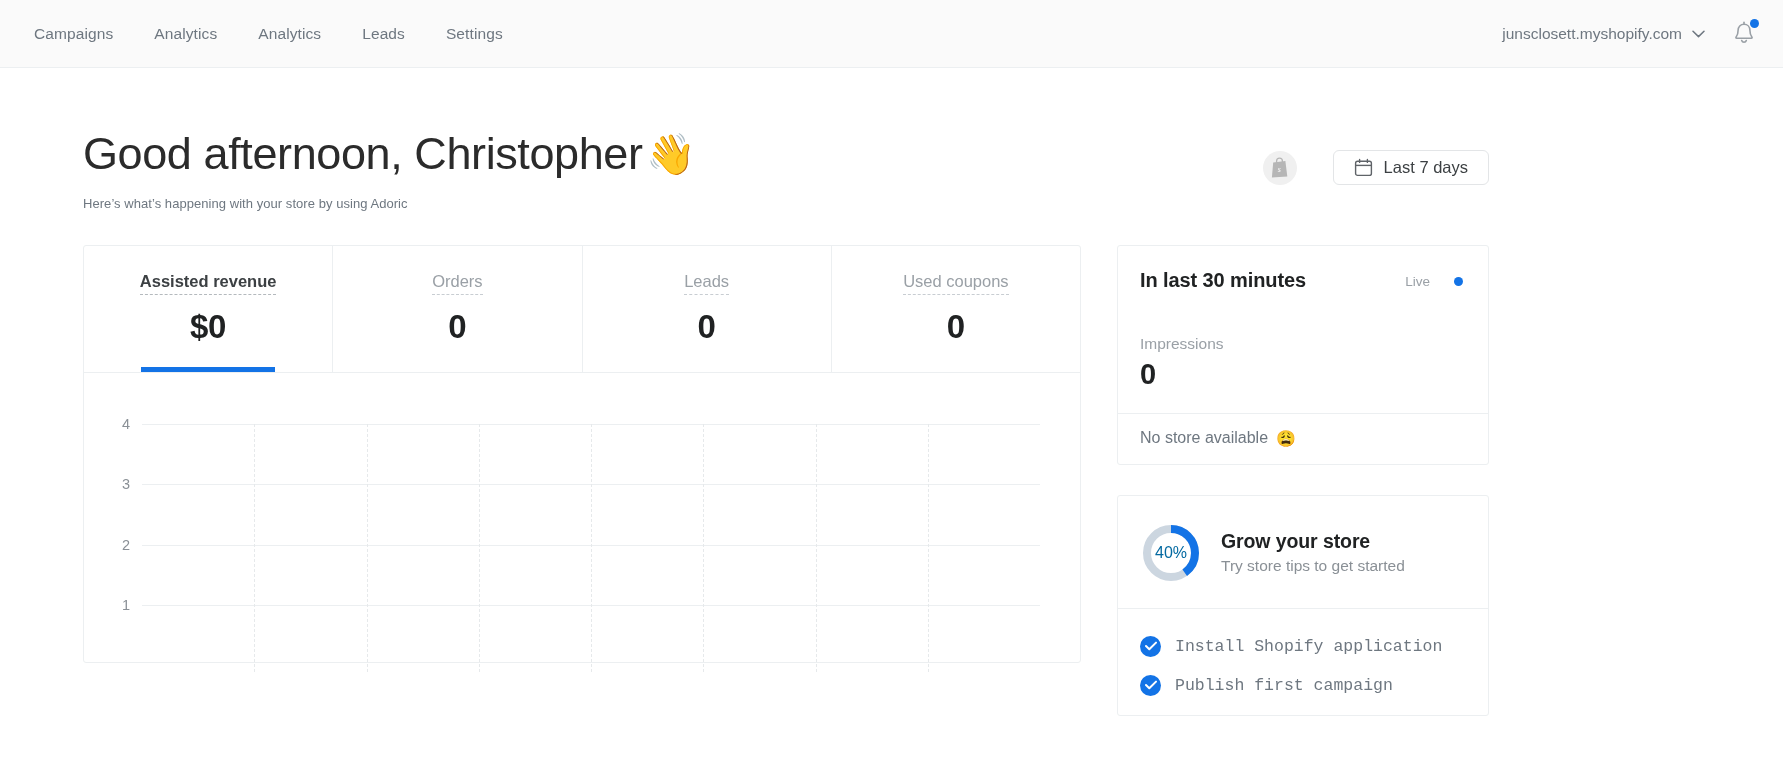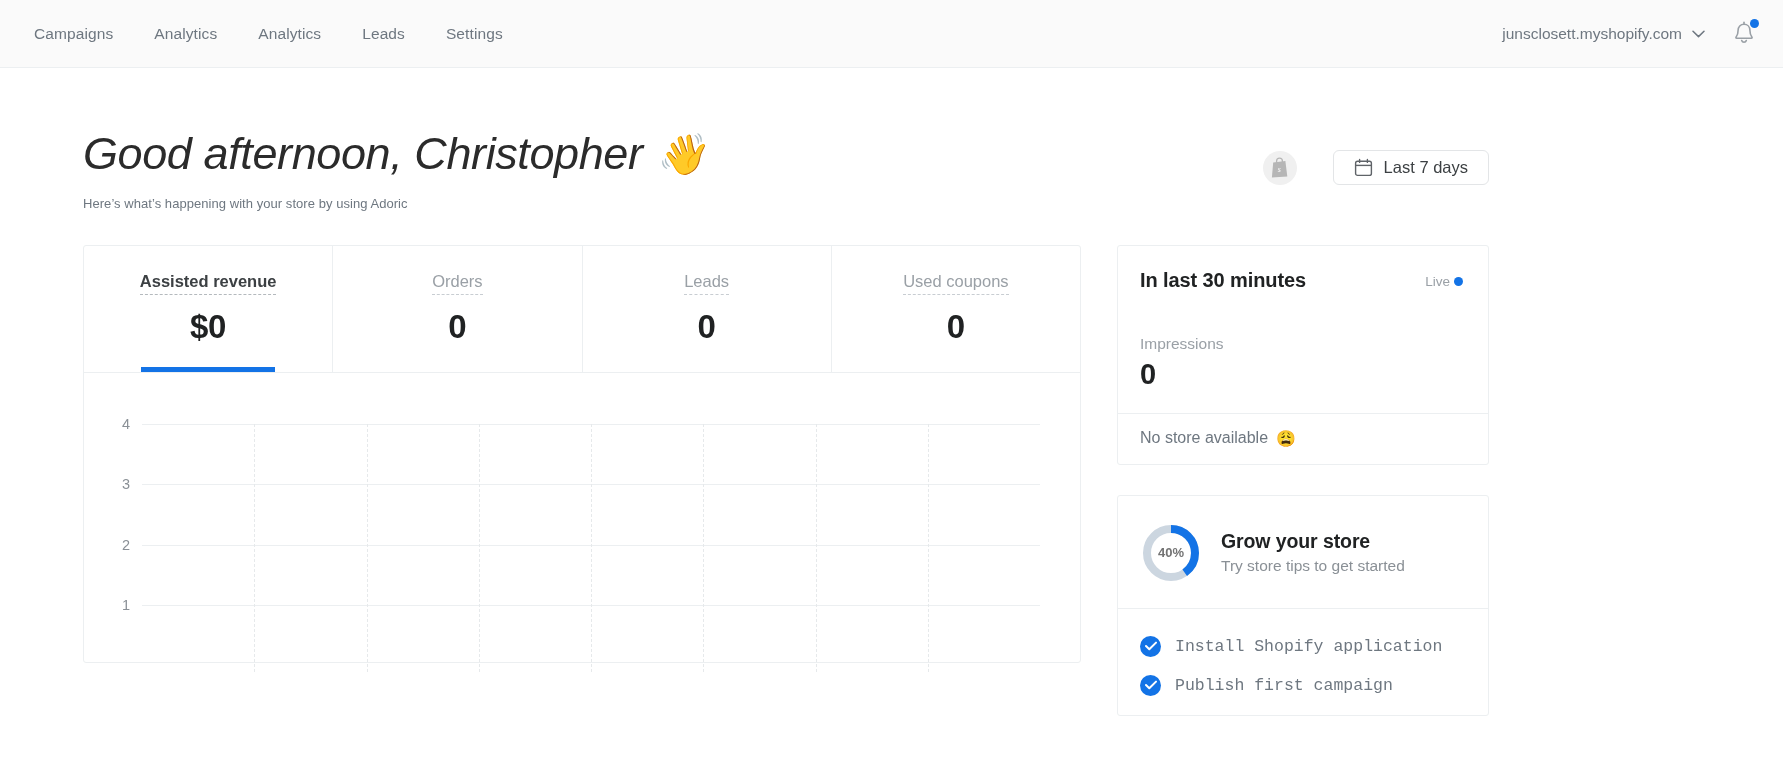--- a/index.html
+++ b/index.html
@@ -57,23 +57,22 @@
   }
   .hero-left { flex: 0 0 auto; }
   .greeting {
     font-size: 45px;
     font-weight: 400;
     color: #2b2b2b;
     letter-spacing: -.4px;
     line-height: 1.08;
     display: flex;
     align-items: center;
-    gap: 14px;
+    gap: 4px;
     white-space: nowrap;
-    font-style: italic;
   }
   .greeting .wave { font-size: 40px; line-height: 1; }
   .subtitle {
     margin-top: 17px;
     font-size: 13px;
     color: #6e7780;
     letter-spacing: .05px;
   }
 
   .hero-right {
@@ -195,21 +194,21 @@
   .live-head {
     display: flex; align-items: flex-start;
     padding: 23px 25px 0 22px;
   }
   .live-title {
     font-size: 20px; font-weight: 700; color: #202223;
     letter-spacing: -.1px;
   }
   .live-badge {
     margin-left: auto;
-    display: flex; align-items: center; gap: 4px;
+    display: flex; align-items: center; gap: 24px;
     font-size: 13.5px; color: #9aa0a6;
     padding-top: 5px;
   }
   .live-dot { width: 9px; height: 9px; border-radius: 50%; background: #1373e6; }
   .metric-block { padding: 43px 22px 22px 22px; }
   .metric-label { font-size: 15.5px; color: #9aa0a6; }
   .metric-value {
     margin-top: 5px;
     font-size: 29px; font-weight: 700; color: #202223;
   }
@@ -222,21 +221,21 @@
   }
 
   .grow-head {
     display: flex; align-items: center; gap: 19px;
     padding: 26px 22px 24px 22px;
   }
   .donut { position: relative; width: 62px; height: 62px; flex: 0 0 62px; }
   .donut-pct {
     position: absolute; inset: 0;
     display: flex; align-items: center; justify-content: center;
-    font-size: 13px; font-weight: 700; color: #737373;
+    font-size: 16px; font-weight: 400; color: #0369a1;
   }
   .grow-title { font-size: 19.5px; font-weight: 700; color: #202223; letter-spacing: -.1px; }
   .grow-sub { margin-top: 4px; font-size: 15.5px; color: #8a9096; }
 
   .check-list { border-top: 1px solid #eceff1; padding: 18px 22px 10px 22px; }
   .check-item {
     display: flex; align-items: center; gap: 14px;
     padding: 9px 0;
     cursor: pointer;
     font-family: Liberation Mono, monospace;

